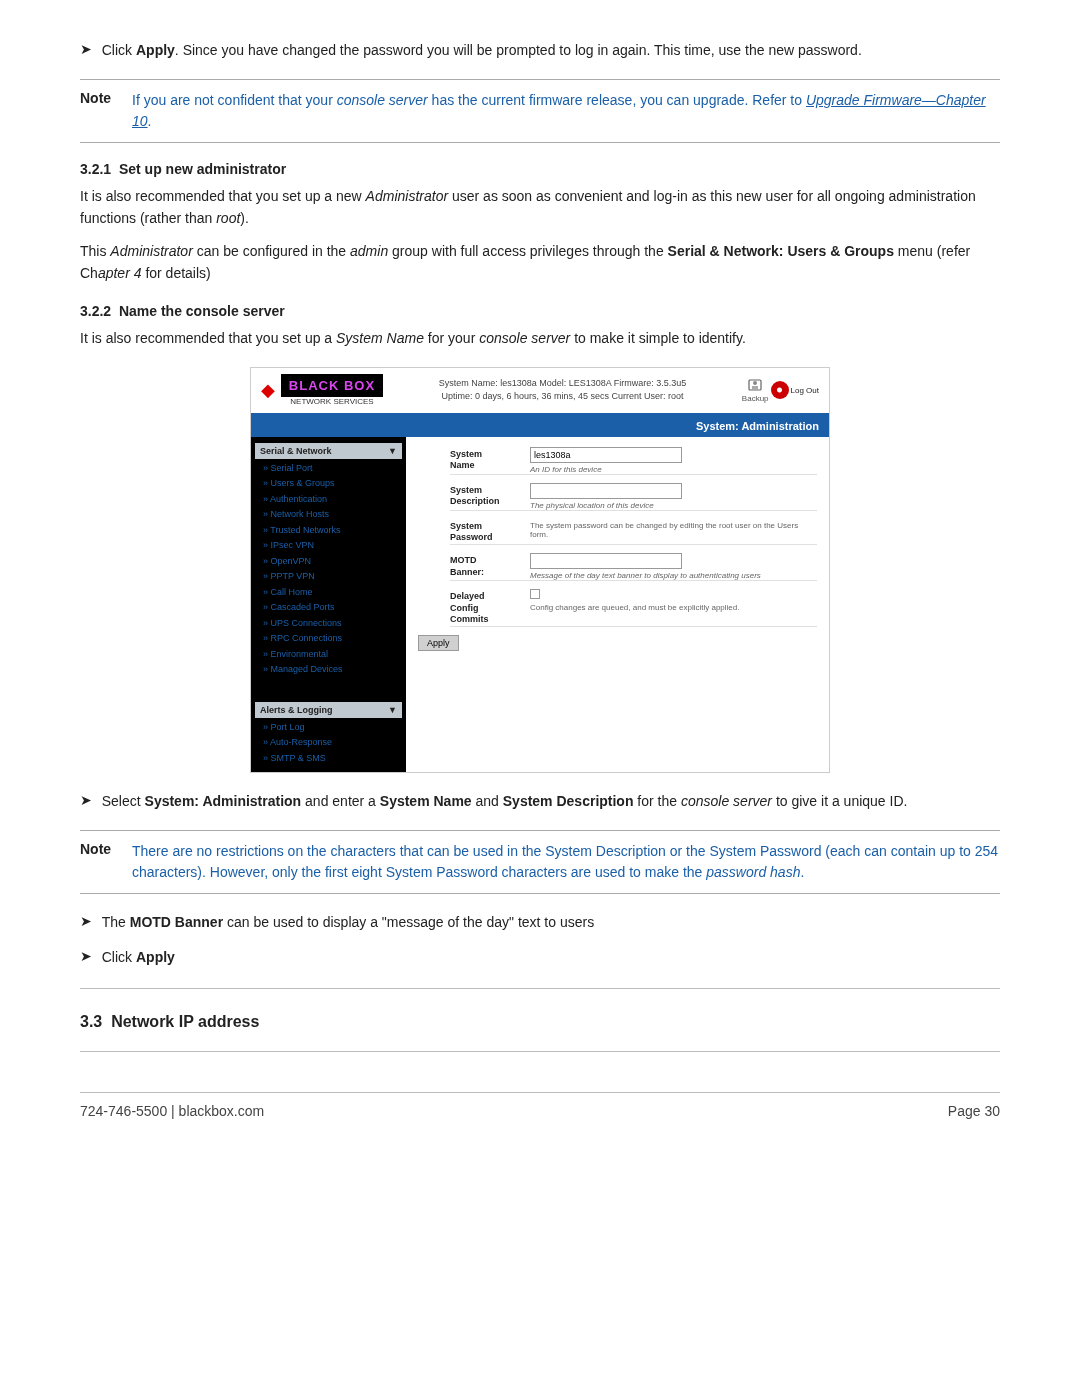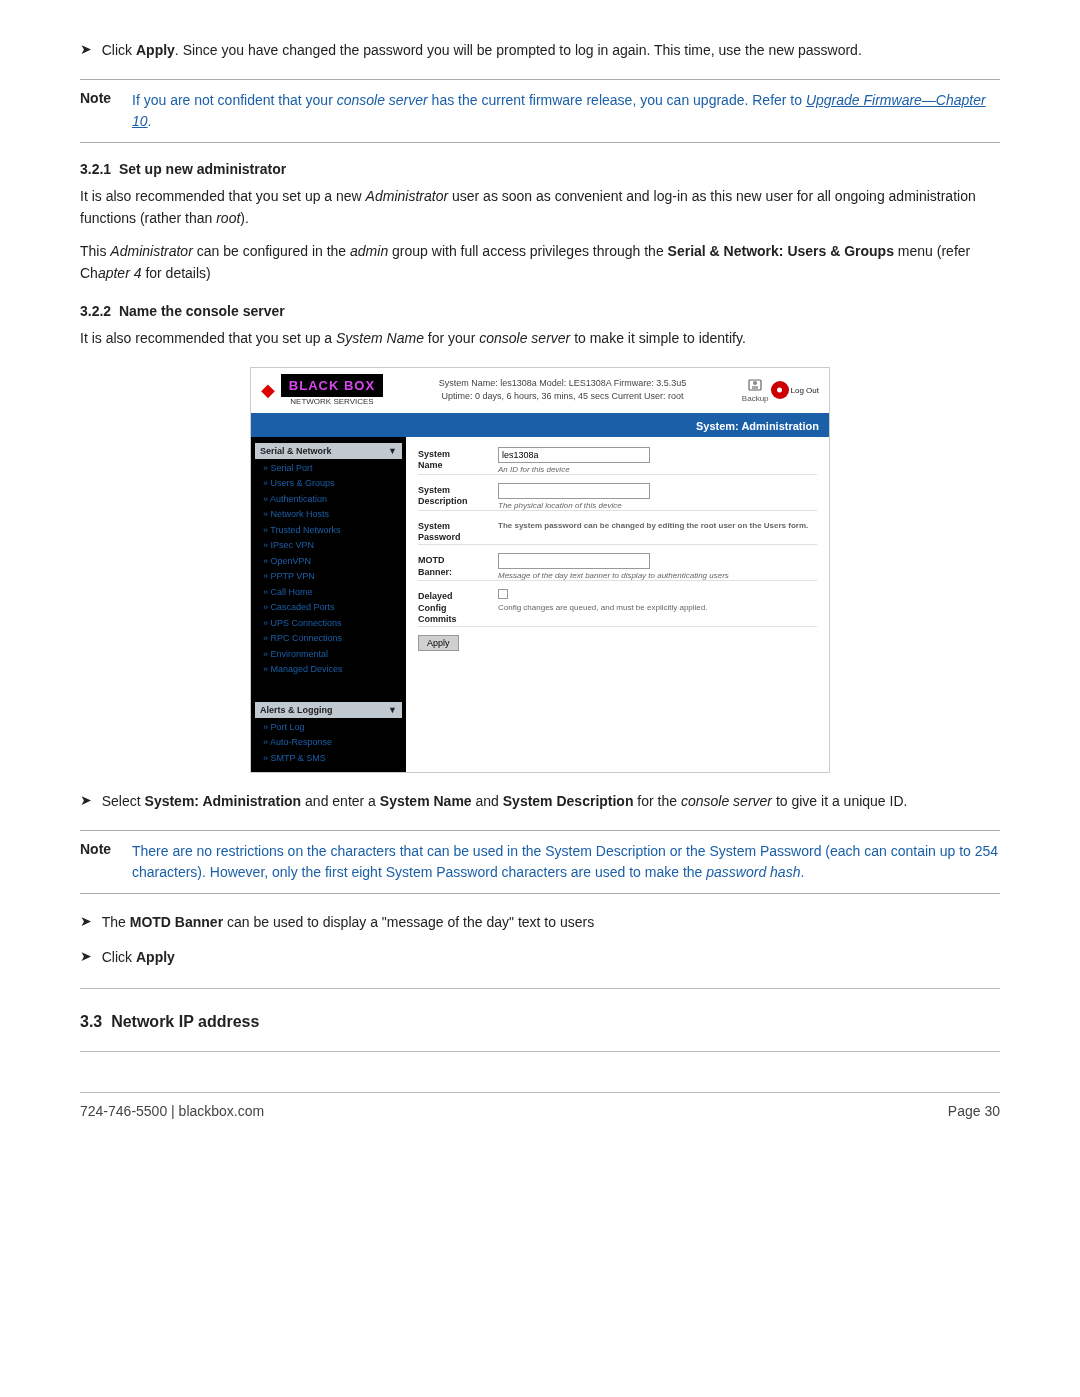--- a/index.html
+++ b/index.html
@@ -190,20 +190,21 @@
     .bb-form-area {
       flex: 1;
       padding: 10px 12px;
       background: #fff;
     }
     .bb-form-row {
       display: flex;
       align-items: flex-start;
       margin-bottom: 8px;
       border-bottom: 1px solid #e0e0e0;
+      margin-left: 32px;
     }
     .bb-form-label {
       width: 80px;
       font-size: 9px;
       font-weight: bold;
       flex-shrink: 0;
       padding-top: 2px;
       line-height: 1.3;
     }
     .bb-form-field {
@@ -376,21 +377,21 @@
             <div class="bb-form-label">System<br>Description</div>
             <div class="bb-form-field">
               <input class="bb-input" type="text" value="" style="">
               <div class="bb-hint">The physical location of this device</div>
             </div>
           </div>
 
           <div class="bb-form-row">
             <div class="bb-form-label">System<br>Password</div>
             <div class="bb-form-field">
-              <div class="bb-hint" style="font-style:normal;font-weight:bold;">The system password can be changed by editing the root user on the Users form.</div>
+              <div class="bb-hint" style="font-style:normal;">The system password can be changed by editing the root user on the Users form.</div>
             </div>
           </div>
 
           <div class="bb-form-row">
             <div class="bb-form-label">MOTD<br>Banner:</div>
             <div class="bb-form-field">
               <input class="bb-input" type="text" value="" style="">
               <div class="bb-hint">Message of the day text banner to display to authenticating users</div>
             </div>
           </div>

